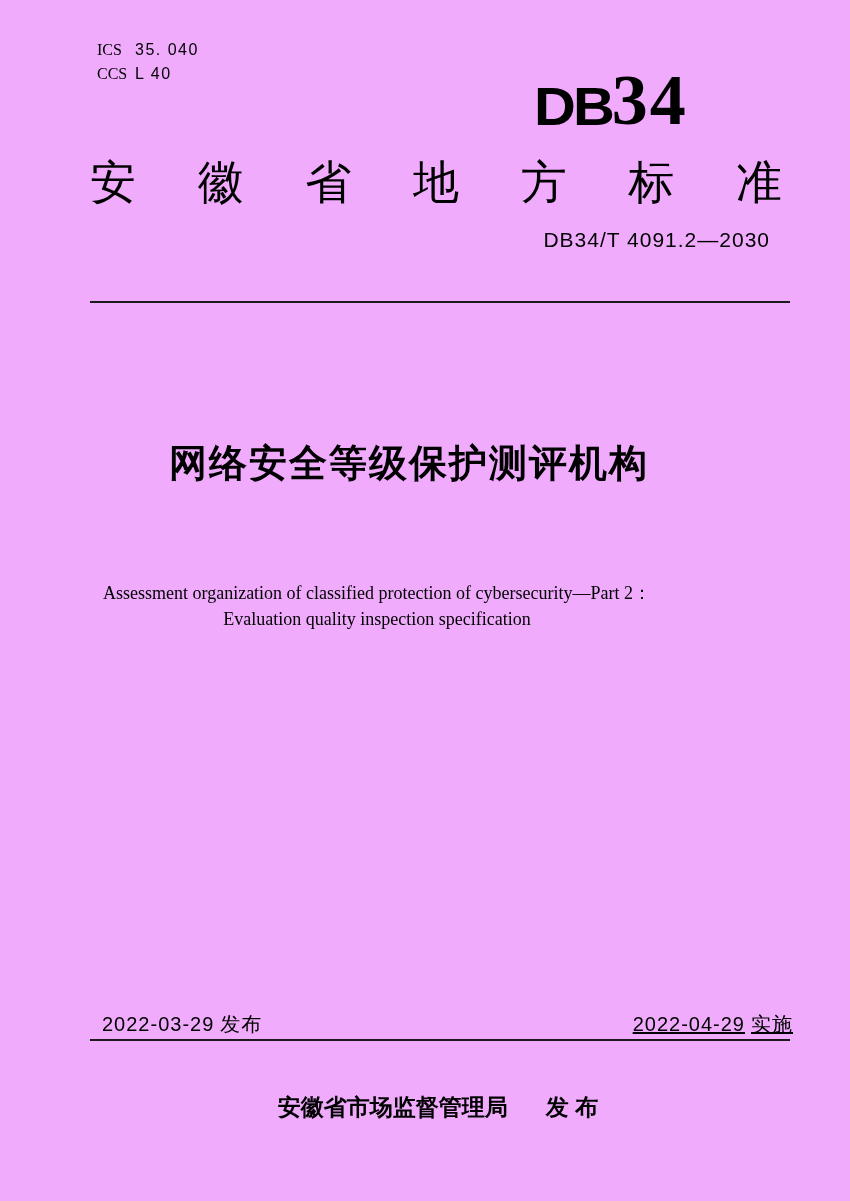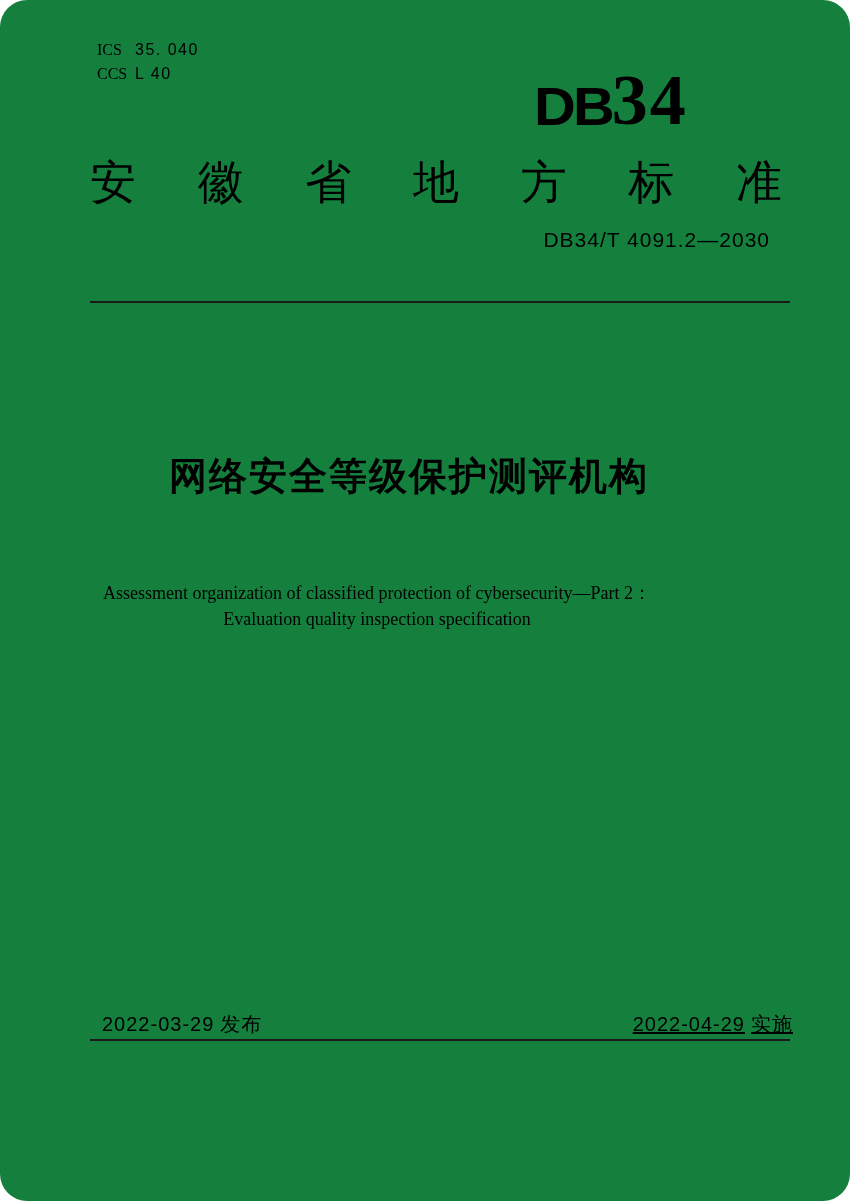--- a/index.html
+++ b/index.html
@@ -2,25 +2,24 @@
 <html><head>
 <meta charset="utf-8">
 <style>
   * { margin: 0; padding: 0; box-sizing: border-box; }
   html, body { background: #ffffff; }
   .page {
     position: relative;
     width: 850px;
     height: 1201px;
     margin: 0 auto;
-    background: #15803d;
+    background: #f0abfc;
     color: #000000;
     font-family: "Liberation Sans", sans-serif;
     overflow: hidden;
-    border-radius: 27px;
   }
 
   
   .code-block {
     position: absolute;
     left: 97px;
     top: 38px;
     font-size: 16px;
     line-height: 24px;
   }
@@ -82,21 +81,21 @@
 
   .rule { position: absolute; left: 90px; width: 700px; height: 2px; background: #1a1a1a; }
   .rule-top { top: 301px; }
   .rule-bottom { top: 1039px; }
 
   
   .title-cn {
     position: absolute;
     left: 0;
     right: 32px;
-    top: 451px;
+    top: 438px;
     text-align: center;
     font-size: 38px;
     font-weight: bold;
     line-height: 50px;
     letter-spacing: 2px;
   }
 
   
   .title-en {
     position: absolute;
@@ -174,14 +173,18 @@
   <div class="date date-issued">
     <span>2022-03-29</span><span class="date-label">发布</span>
   </div>
 
   <div class="date date-effective">
     <span>2022-04-29</span><span class="date-label">实施</span>
   </div>
 
   <div class="rule rule-bottom"></div>
 
+  <div class="publisher">
+    <span>安徽省市场监督管理局</span>
+    <span>发 布</span>
+  </div>
 
 </div>
 
 </body></html>

